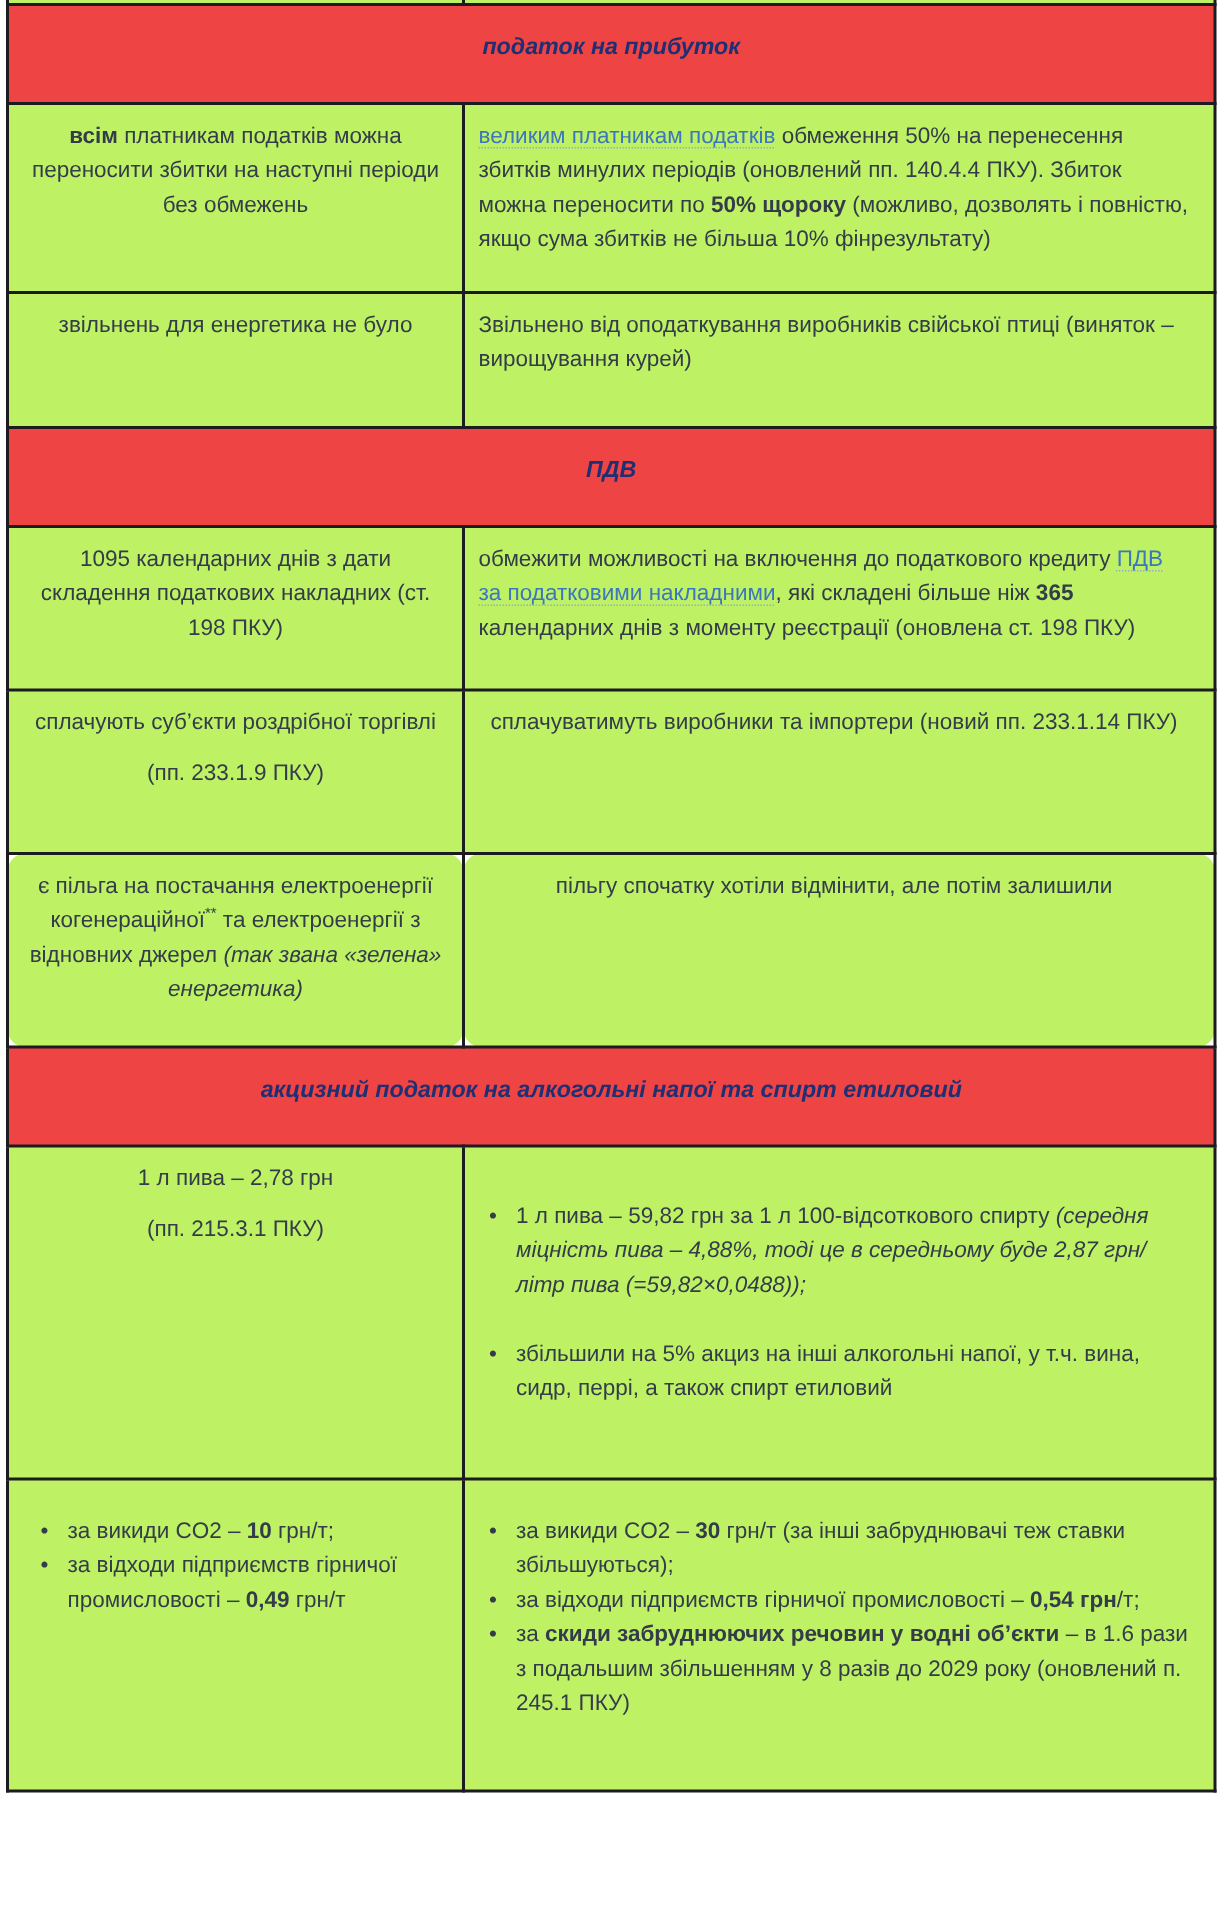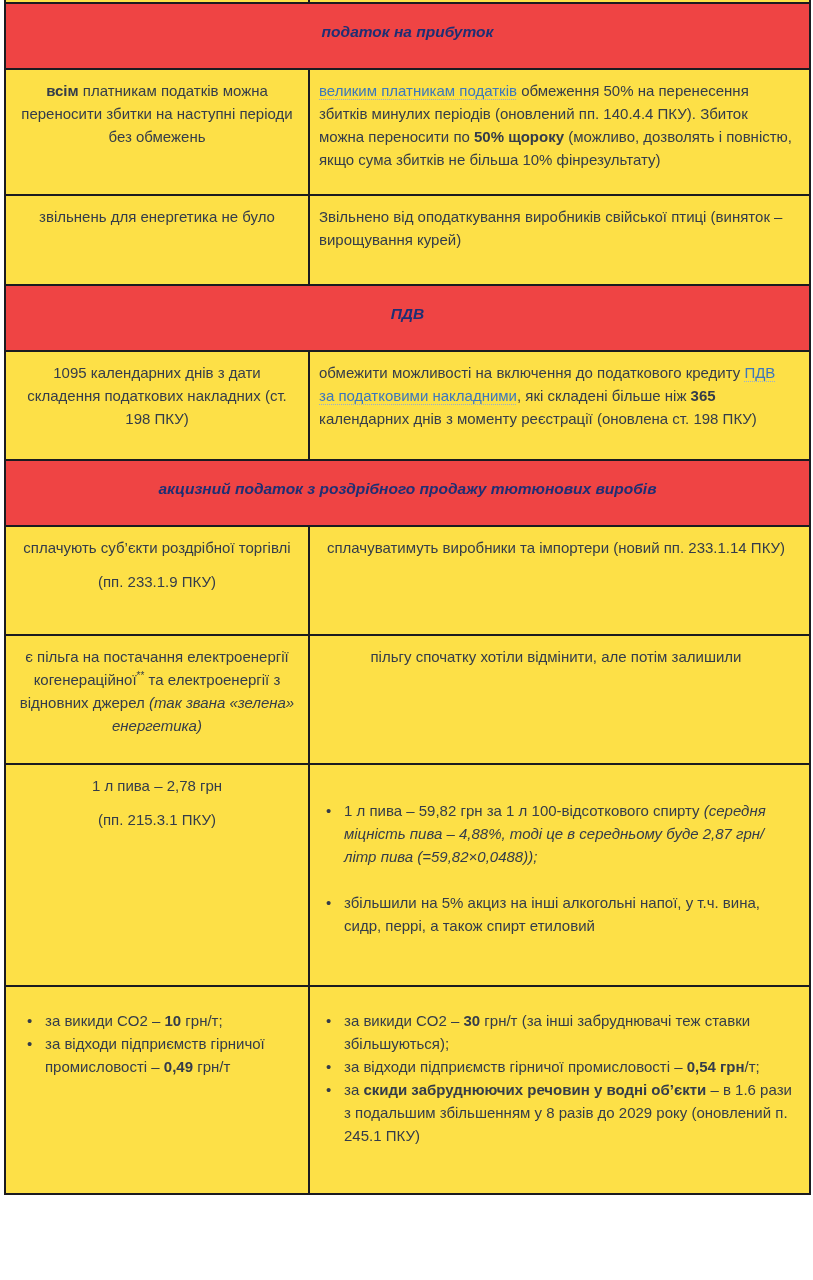--- a/index.html
+++ b/index.html
@@ -7,21 +7,21 @@
     width:813px;height:1280px;overflow:hidden;background:#ffffff;
     font-family:"Liberation Sans","DejaVu Sans",sans-serif;
     color:#343c4a;
   }
   table.tax{
     border-collapse:collapse;table-layout:fixed;
     margin:0 0 0 4px;width:805px;
   }
   td{
     border:2px solid #1b1b20;
-    background:#fde047;
+    background:#bef264;
     font-size:15px;line-height:23px;
     vertical-align:top;
     padding:8px 10px;
     word-wrap:break-word;
   }
   tr.sliver td{height:2px;padding:0;border-top:0;}
   td.section{
     background:#ef4444;color:#1e2f74;
     font-weight:bold;font-style:italic;
     text-align:center;vertical-align:middle;
@@ -46,21 +46,21 @@
     font-size:15px;
   }
   ul.blt li.sp{margin-bottom:23px;}
   td.pad-eco-l{padding:22px 6px 8px 14px;}
   td.pad-eco-r{padding:22px 16px 8px 9px;}
   td.pad-alc-r{padding:34px 16px 9px 9px;}
   tr.h-r1 td{height:106px;}
   tr.h-r2 td{height:70px;}
   tr.h-r3 td{height:89px;}
   tr.h-r4 td{height:89px;}
-  tr.h-r5 td{height:109px;}
+  tr.h-r5 td{height:109px;border-radius:12px;}
   tr.h-r6 td{height:177px;}
   tr.h-r7 td{height:176px;}
 </style>
 </head>
 <body>
 
 <table class="tax">
   <colgroup>
       <col style="width:304px">
       <col style="width:501px">
@@ -101,44 +101,44 @@
   </tr>
   <tr class="h-r3">
     <td class="center old">
       <span>1095 календарних днів з дати складення податкових накладних (ст. 198  ПКУ)</span>
     </td>
     <td class="new">
       <span>обмежити можливості на включення до податкового кредиту </span><span class="link">ПДВ за податковими накладними</span><span>, які складені більше ніж </span><b>365</b><span> календарних днів з моменту реєстрації (оновлена ст. 198 ПКУ)</span>
     </td>
   </tr>
 
-  <tr>
-    <td class="section" colspan="2">
-      <span>акцизний податок з роздрібного продажу тютюнових виробів</span>
-    </td>
-  </tr>
   <tr class="h-r4">
     <td class="center old">
       <div>сплачують суб’єкти роздрібної торгівлі</div>
       <div class="gap-line">(пп. 233.1.9 ПКУ)</div>
     </td>
     <td class="center new">
       <span>сплачуватимуть виробники та імпортери (новий пп. 233.1.14 ПКУ)</span>
     </td>
   </tr>
 
   <tr class="h-r5">
     <td class="center old">
       <span>є пільга на постачання електроенергії когенераційної</span><sup class="fn">**</sup><span> та електроенергії з відновних джерел </span><span class="it">(так звана «зелена» енергетика)</span>
     </td>
     <td class="center new">
       <span>пільгу спочатку хотіли відмінити, але потім залишили</span>
     </td>
   </tr>
 
+  <tr>
+    <td class="section" colspan="2">
+      <span>акцизний податок на алкогольні напої та спирт етиловий</span>
+    </td>
+  </tr>
   <tr class="h-r6">
     <td class="center old">
       <div>1 л пива – 2,78 грн</div>
       <div class="gap-line">(пп. 215.3.1 ПКУ)</div>
     </td>
     <td class="new pad-alc-r">
       <ul class="blt">
         <li class="sp">
           <span>1 л пива – 59,82 грн за 1 л 100-відсоткового спирту </span><span class="it">(середня міцність пива – 4,88%, тоді це в середньому буде 2,87 грн/літр пива (=59,82×0,0488));</span>
         </li>

